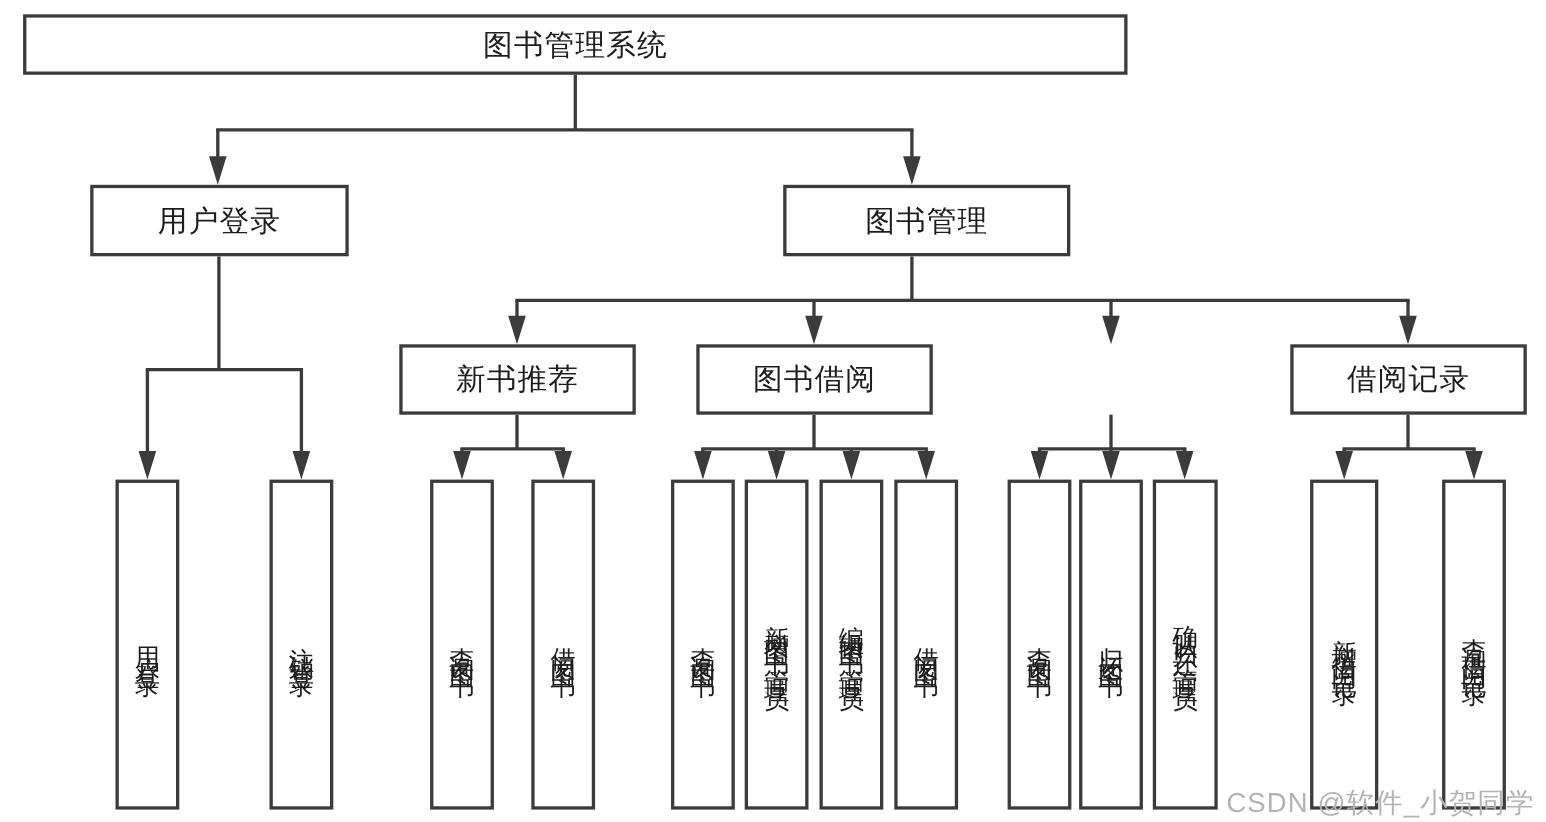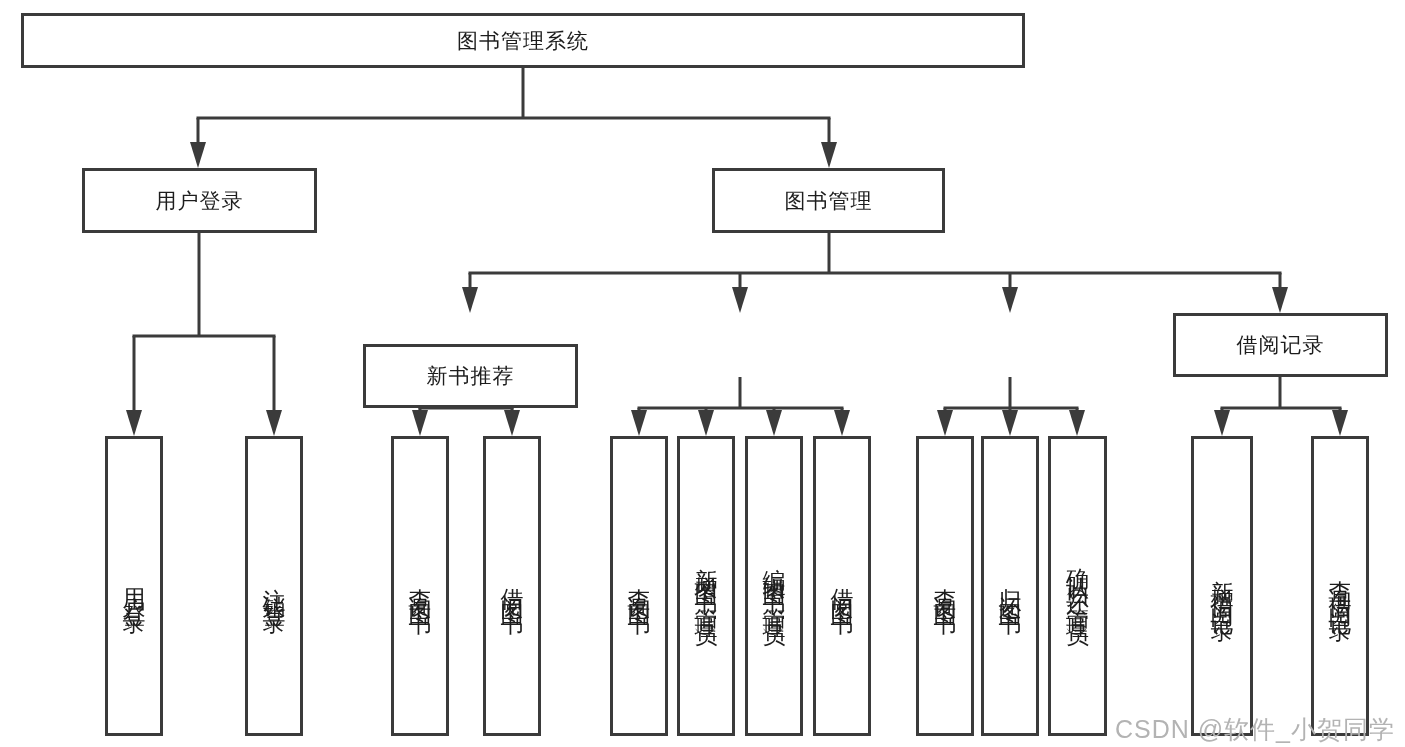--- a/index.html
+++ b/index.html
@@ -14,35 +14,35 @@
     position:absolute;
     box-sizing:border-box;
     border:3px solid #3b3b3b;
     background:#ffffff;
     display:flex;
     align-items:center;
     justify-content:center;
     color:#1d1d1d;
     z-index:2;
   }
-  .hbox{ font-size:21px; letter-spacing:1px; }
+  .hbox{ font-size:27px; letter-spacing:1px; }
   .vbox{
     writing-mode:vertical-rl;
     font-size:23px;
     letter-spacing:8px;
     line-height:1;
   }
   
   .n-root   { left:21px;  top:13px;  width:1004px; height:55px; }
   
   .n-l2-a   { left:82px;  top:168px; width:235px; height:65px; }
-  .n-l2-b   { left:712px; top:168px; width:233px; height:65px; }
+  .n-l2-b   { left:712px; top:168px; width:261px; height:65px; }
   
   .l3       { top:313px; height:64px; width:215px; }
-  .n-l3-0   { left:363px;margin-top:31px; }
+  .n-l3-0   { left:363px; }
   .n-l3-1   { left:633px; }
   .n-l3-2   { left:903px; }
   .n-l3-3   { left:1173px; }
   
   .l4       { top:436px; height:300px; width:58px; }
   .n-l4-0   { left:105px; }
   .n-l4-1   { left:245px; }
   .n-l4-2   { left:391px; }
   .n-l4-3   { left:483px; }
   .n-l4-4   { left:610px; }
@@ -135,20 +135,21 @@
         <polygon points="1332,410 1348,410 1340,436"></polygon>
       </g>
   </svg>
 
   <div class="box hbox n-root">图书管理系统</div>
 
   <div class="box hbox n-l2-a">用户登录</div>
   <div class="box hbox n-l2-b">图书管理</div>
 
   <div class="box hbox l3 n-l3-0">新书推荐</div>
+  <div class="box hbox l3 n-l3-1">图书借阅</div>
   <div class="box hbox l3 n-l3-3">借阅记录</div>
 
   <div class="box vbox l4 n-l4-0">用户登录</div>
   <div class="box vbox l4 n-l4-1">注销登录</div>
 
   <div class="box vbox l4 n-l4-2">查询图书</div>
   <div class="box vbox l4 n-l4-3">借阅图书</div>
 
   <div class="box vbox l4 n-l4-4">查询图书</div>
   <div class="box vbox l4 n-l4-5">新增图书（管理员）</div>

